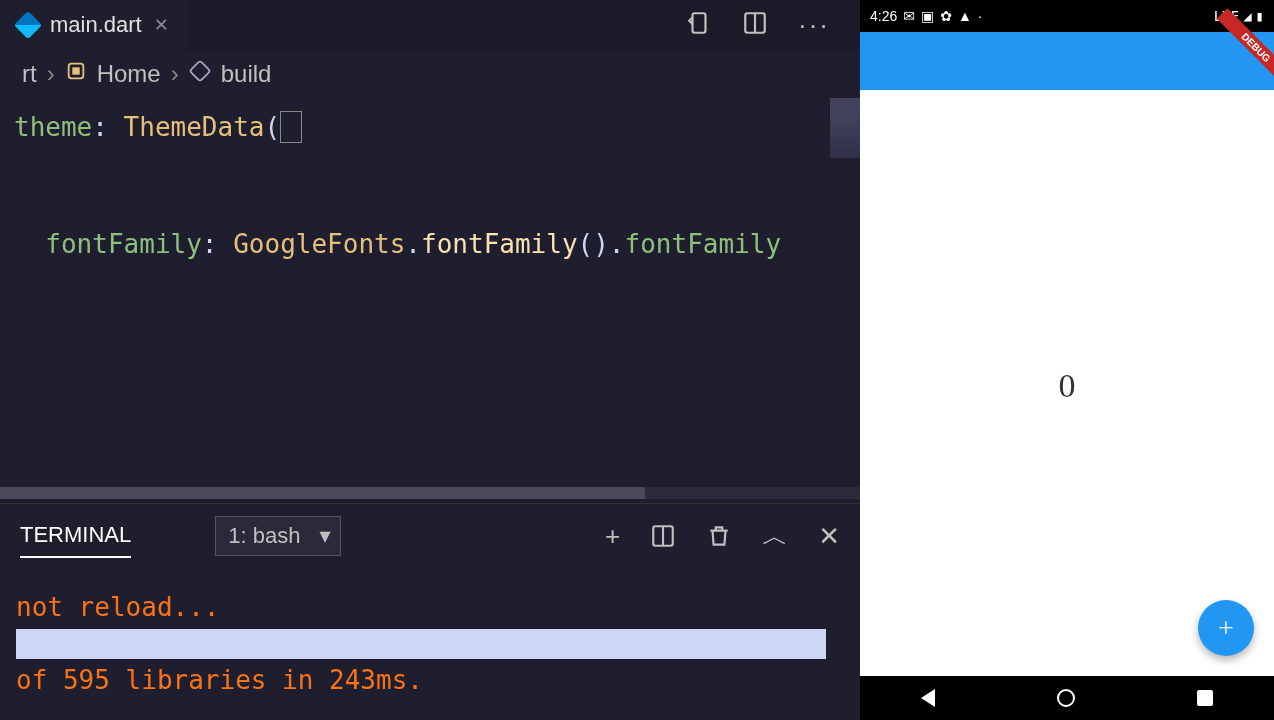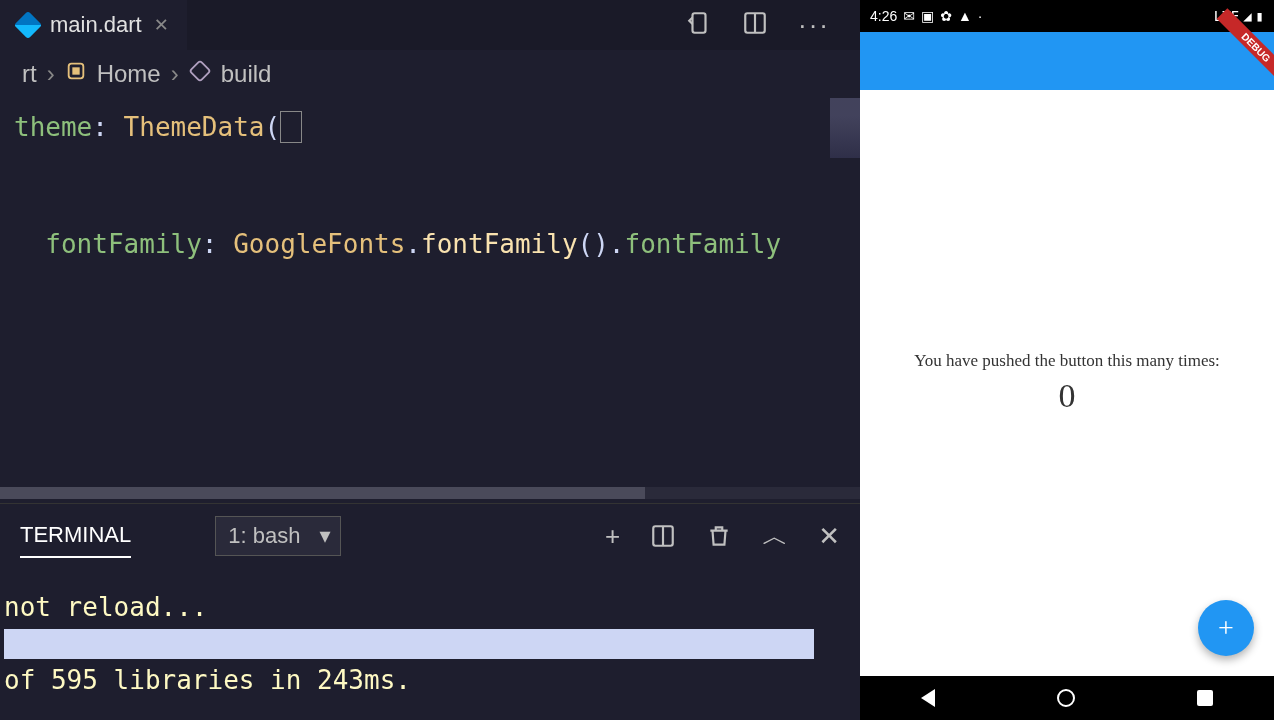--- a/index.html
+++ b/index.html
@@ -138,24 +138,24 @@
       display: flex;
       gap: 30px;
       align-items: center;
     }
     .term-actions span, .term-actions svg {
       color: #c0c0c0;
       font-size: 26px;
       cursor: pointer;
     }
     .terminal-body {
-      padding: 20px 4px;
+      padding: 20px 16px;
       font-family: "Consolas", monospace;
       font-size: 26px;
-      color: #fef9c3;
+      color: #f97316;
     }
     .term-line { line-height: 1.5; white-space: pre; }
     .term-highlight {
       background: #cdd6f4;
       height: 30px;
       width: 810px;
       margin: 2px 0;
     }
     
     .phone {
@@ -352,21 +352,20 @@
     <div class="status-right">
       <span>LTE</span>
       <span>◢</span>
       <span>▮</span>
     </div>
   </div>
   <div class="app-bar">
     <div class="debug-banner">DEBUG</div>
   </div>
   <div class="app-body">
-    <div class="body-text">You have pushed the button this many times:</div>
     <div class="counter-val">0</div>
     <div class="fab">
       <span>+</span>
     </div>
   </div>
   <div class="nav-bar">
     <div class="nav-triangle"></div>
     <div class="nav-circle"></div>
     <div class="nav-square"></div>
   </div>

